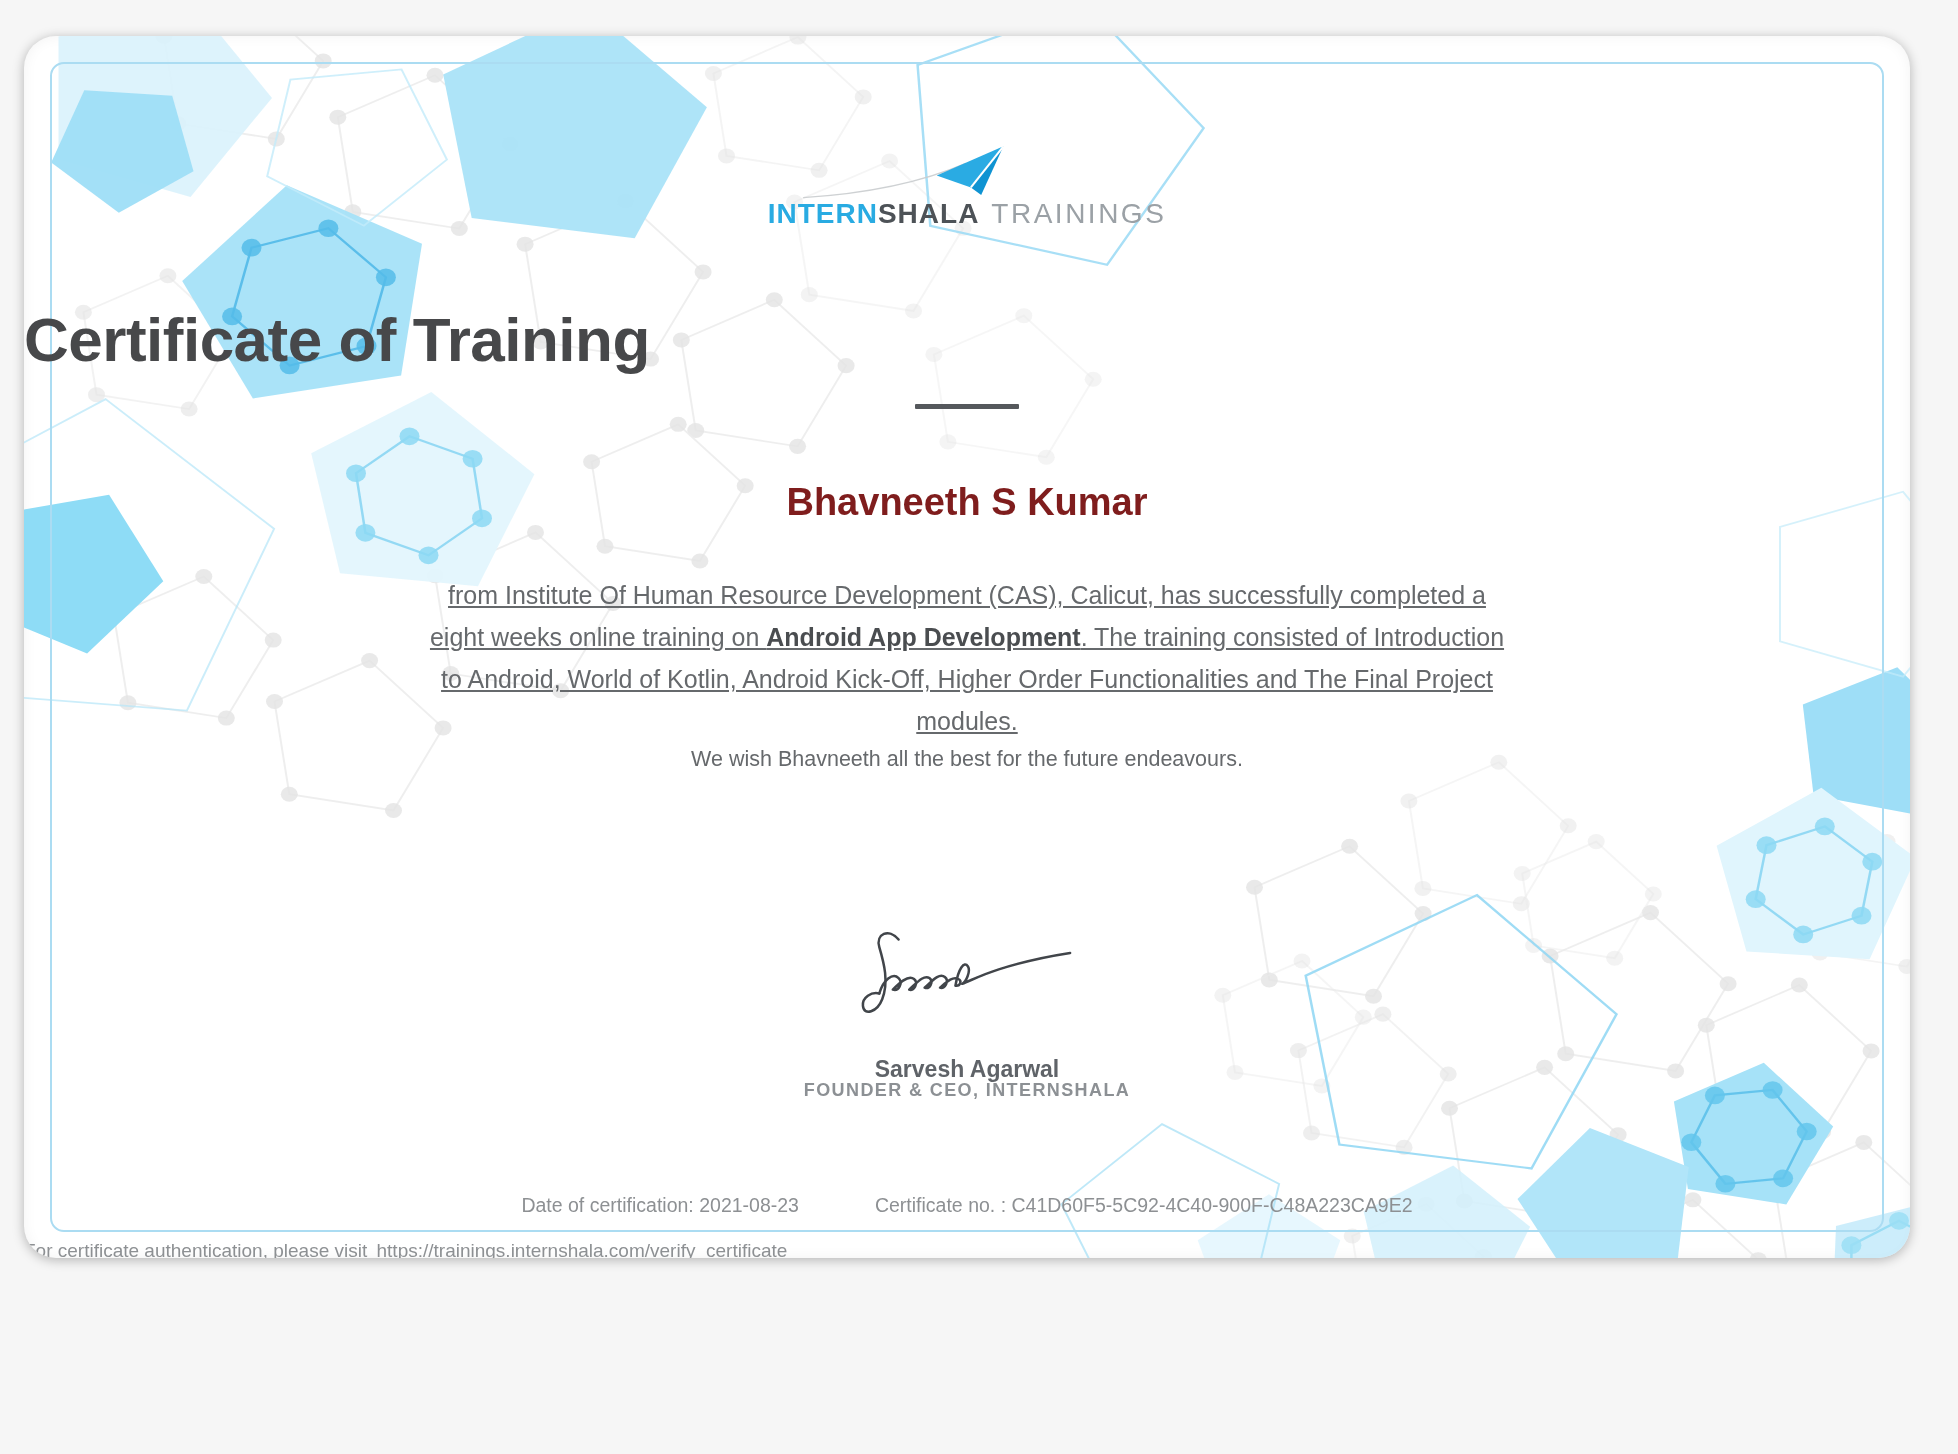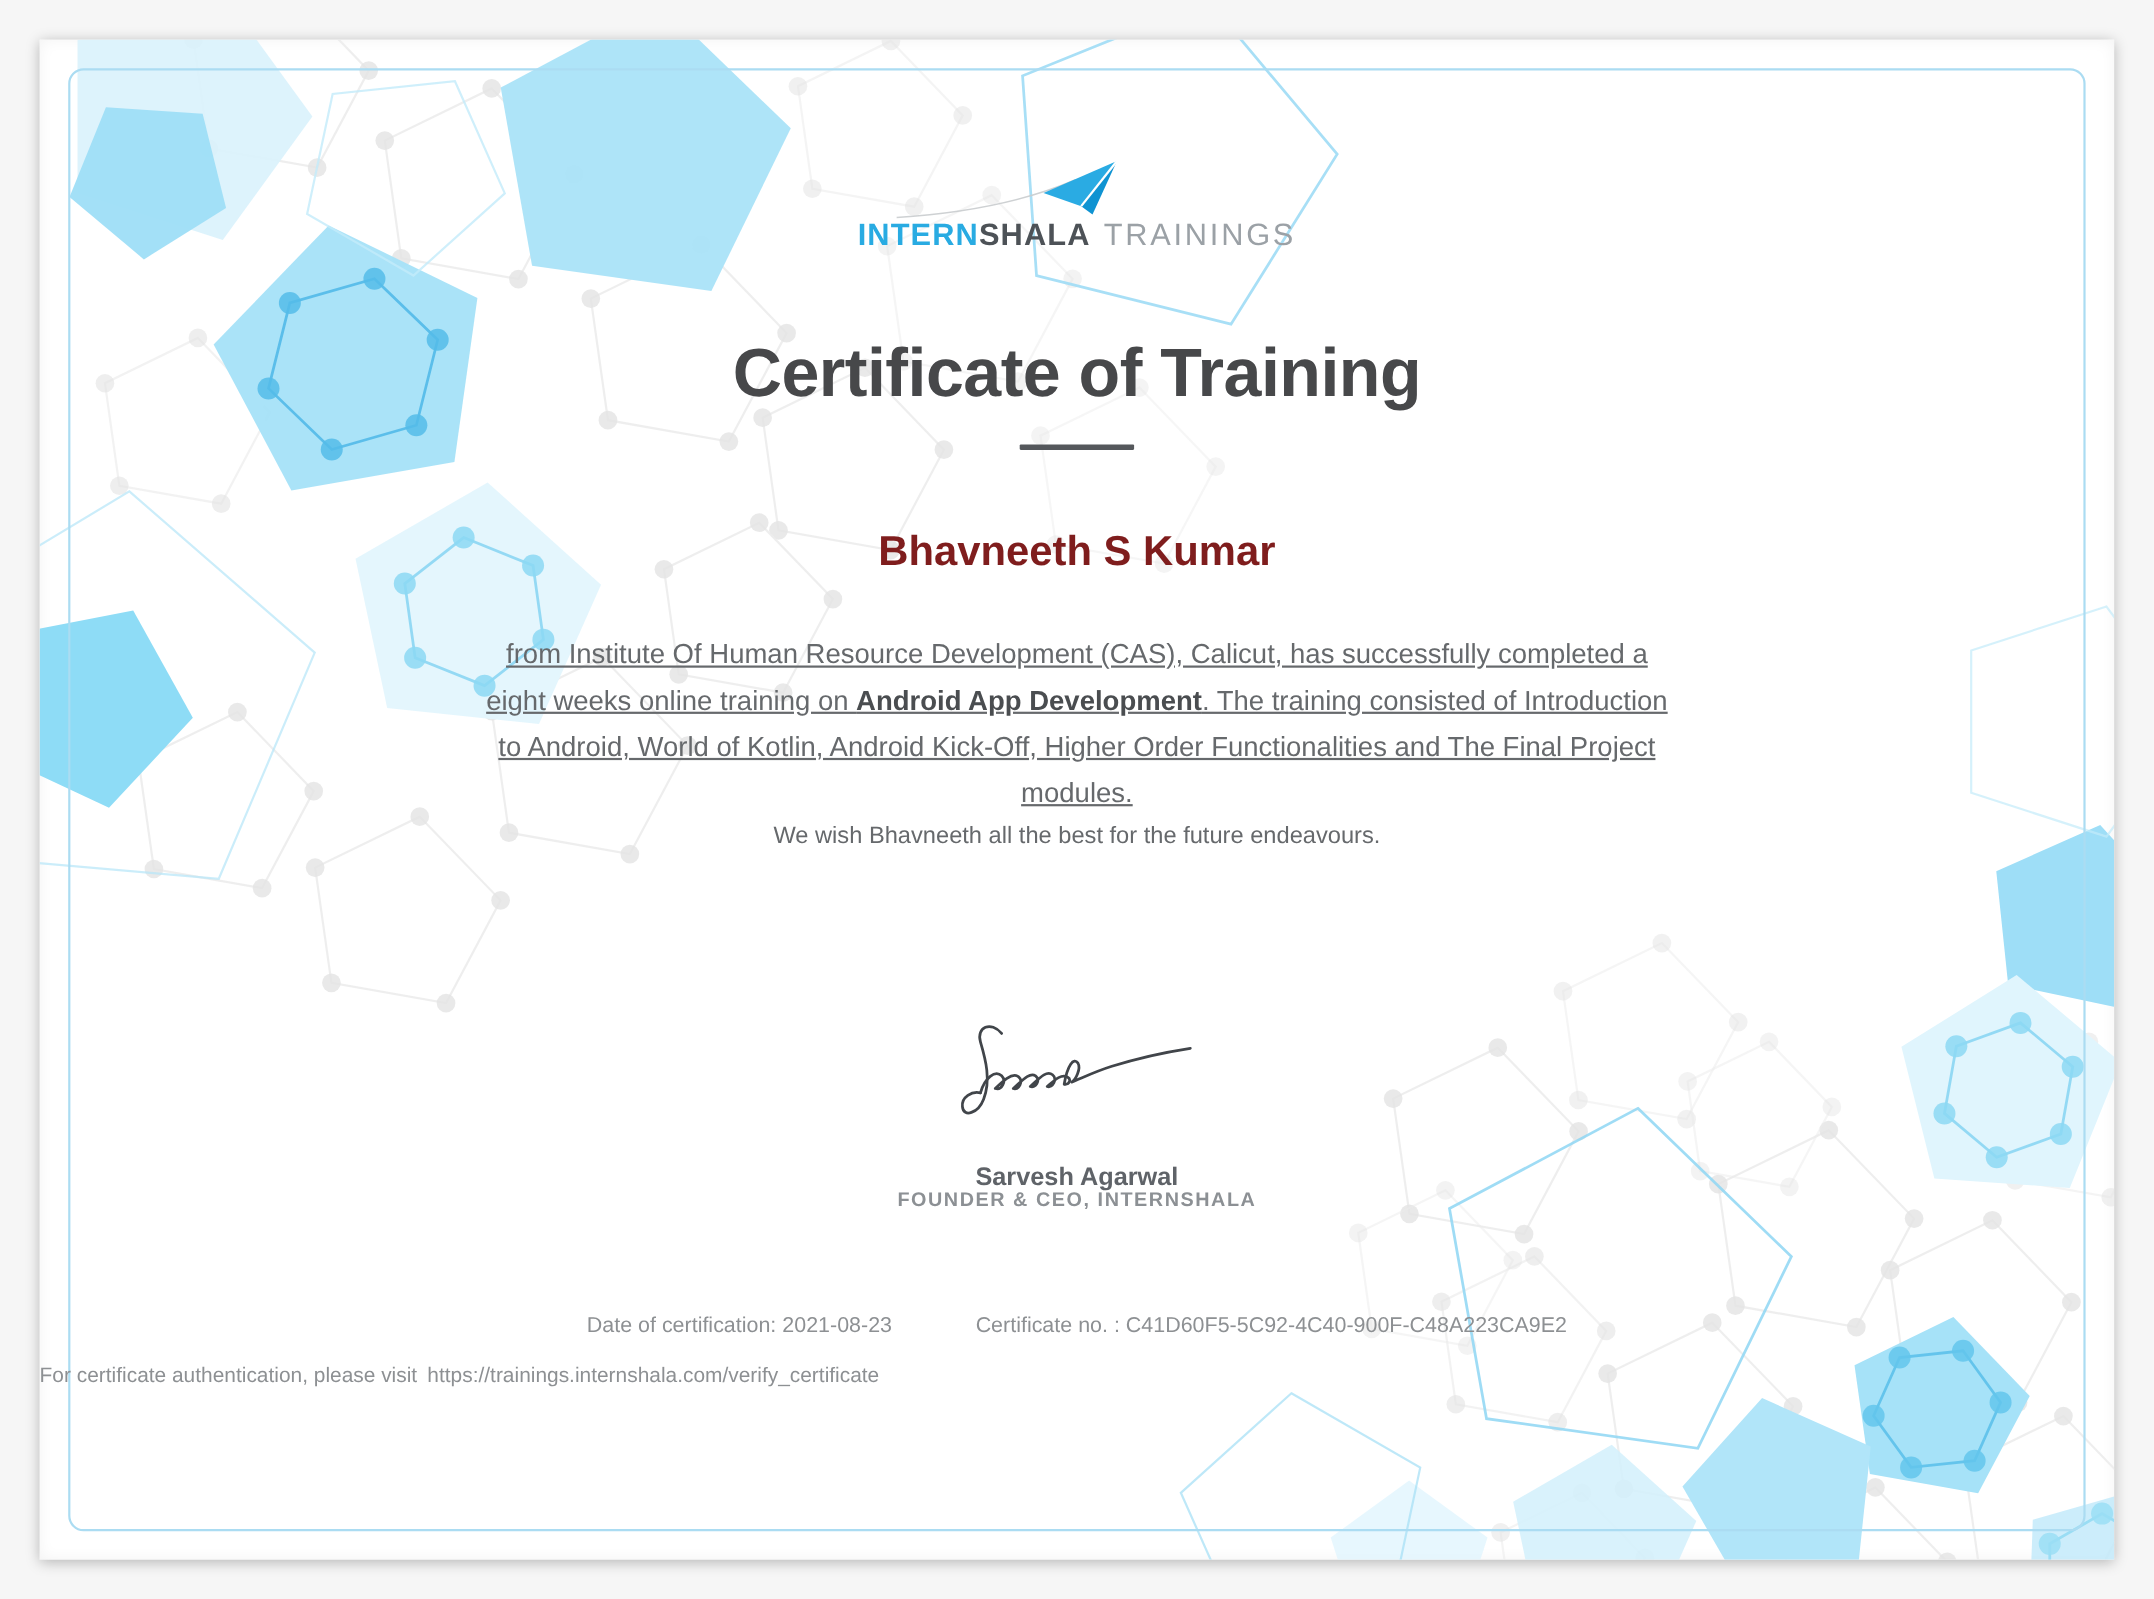--- a/index.html
+++ b/index.html
@@ -5,41 +5,42 @@
   html,body{margin:0;padding:0;}
   body{
     width:1958px;height:1454px;
     background:#f6f6f6;
     font-family:"Liberation Sans","DejaVu Sans",sans-serif;
     -webkit-font-smoothing:antialiased;
     position:relative;overflow:hidden;
   }
   #stage{position:absolute;inset:0;}
   .page{
-    position:absolute;left:36px;top:36px;width:1886px;height:1382px;
+    position:absolute;left:24px;top:36px;width:1886px;height:1222px;
     background:#ffffff;overflow:hidden;
     box-shadow:0 2px 12px rgba(0,0,0,.28), inset 0 0 14px rgba(0,0,0,.05);
+    border-radius:32px;
   }
   #deco{position:absolute;inset:0;width:100%;height:100%;z-index:0;}
   .frame{
     position:absolute;inset:26px;border:2px solid #abdcf2;border-radius:14px;
     z-index:1;pointer-events:none;
   }
   .content-layer{position:absolute;inset:0;z-index:2;}
 
   .logo-wrap{position:absolute;top:108px;left:0;right:0;text-align:center;}
   .logo{display:inline-block;position:relative;padding-top:56px;}
   .plane{position:absolute;top:0;left:30px;width:214px;height:56px;}
   .logo-text{font-size:28px;font-weight:700;letter-spacing:1px;line-height:1;}
   .l1{color:#29abe2;}
   .l2{color:#4d5257;}
   .l3{color:#9ba1a6;font-weight:400;letter-spacing:2.5px;margin-left:12px;}
 
   .title{
-    position:absolute;top:268px;left:0;right:0;margin:0;text-align:center;
+    position:absolute;top:268px;left:0;right:0;margin:0;text-align:left;
     font-size:62px;font-weight:700;color:#47484a;letter-spacing:-.5px;line-height:1.15;
   }
   .rule{
     position:absolute;top:368px;left:50%;transform:translateX(-50%);
     width:104px;height:5px;background:#55585c;border-radius:1px;
   }
   .name{
     position:absolute;top:445px;left:0;right:0;margin:0;text-align:center;
     font-size:38px;font-weight:700;color:#7f1d1d;line-height:1.15;
   }

